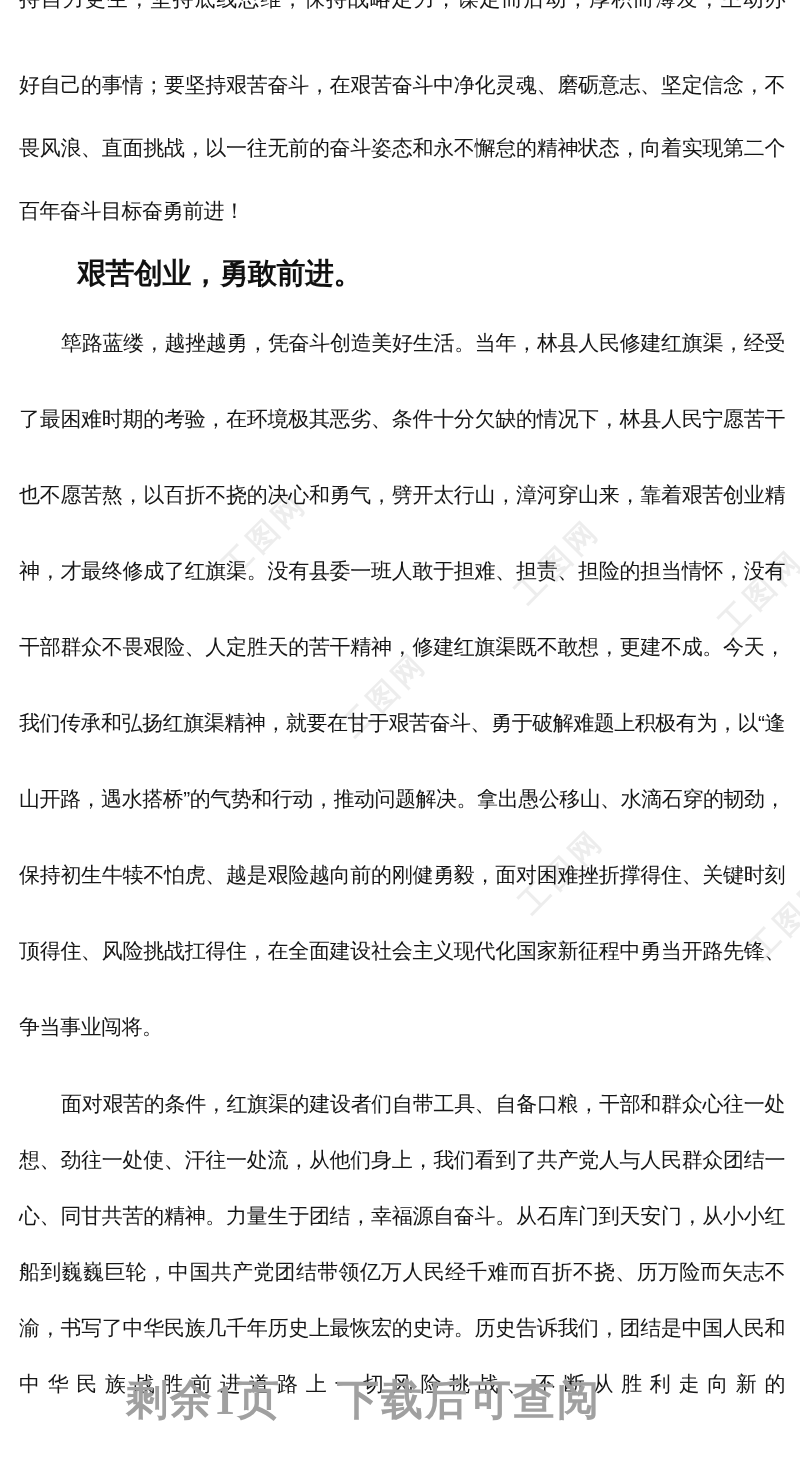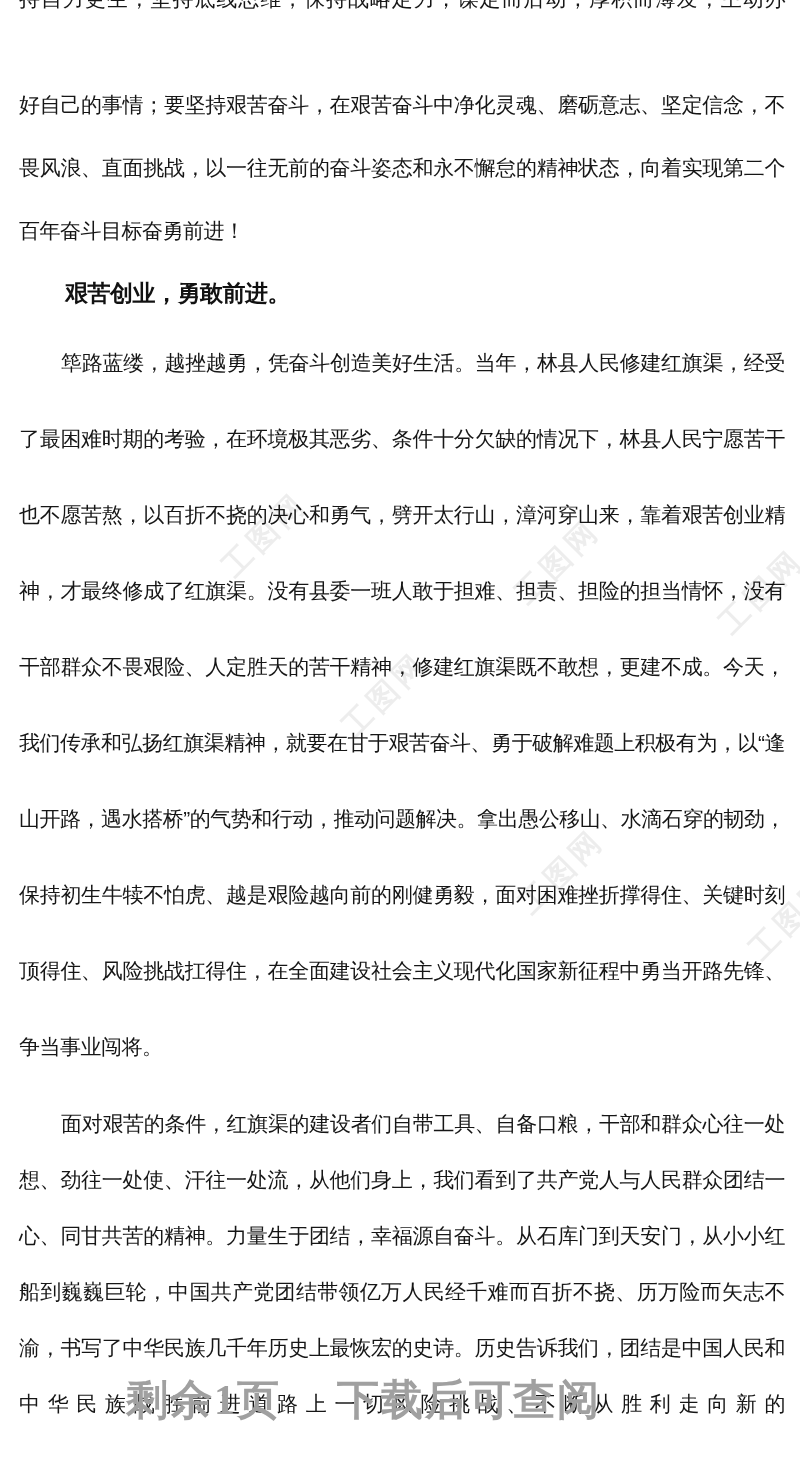--- a/index.html
+++ b/index.html
@@ -30,38 +30,38 @@
   .clipped {
     position: absolute;
     top: -13px; left: 0; width: 100%;
     margin: 0;
     font-size: 21px; line-height: 23px;
     letter-spacing: -0.5px;
     text-align: justify;
     text-align-last: justify;
   }
 
-  .flow { padding-top: 73px; }
+  .flow { padding-top: 53px; }
 
   p.body {
     margin: 0;
     font-size: 21px;
     line-height: 63px;
     letter-spacing: -0.5px;
     text-align: justify;
     text-indent: 2em;
   }
   p.cont { text-indent: 0; }
   p.p3 { line-height: 76px; }
   p.p5 { line-height: 56px; margin-top: 11px; }
   .last-justify { text-align-last: justify; }
 
   h2.heading {
     margin: 0;
-    font-size: 23px;
+    font-size: 29px;
     line-height: 63px;
     font-weight: bold;
     text-indent: 2em;
     text-align: left;
     letter-spacing: -0.5px;
     color: #111111;
   }
 
   
   .footer {

